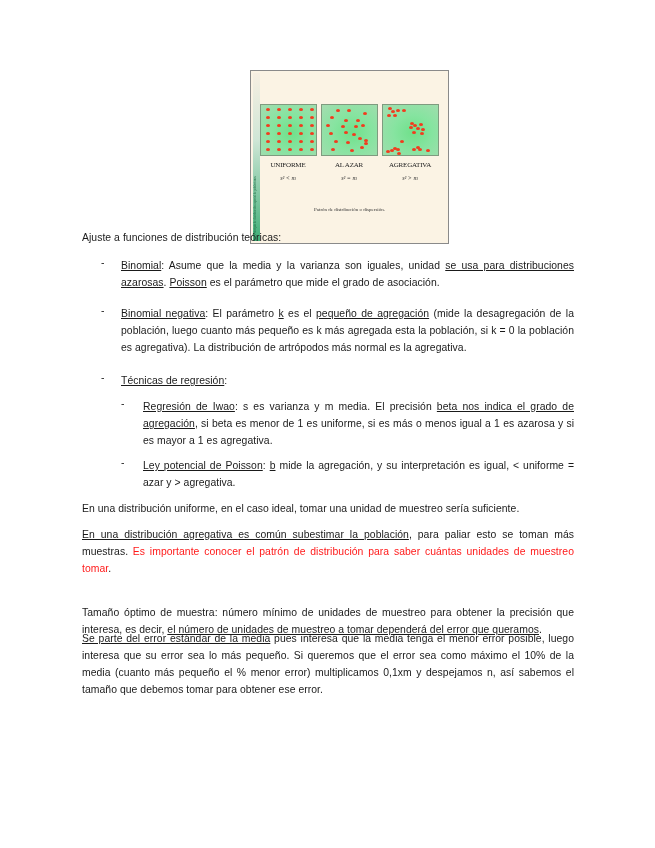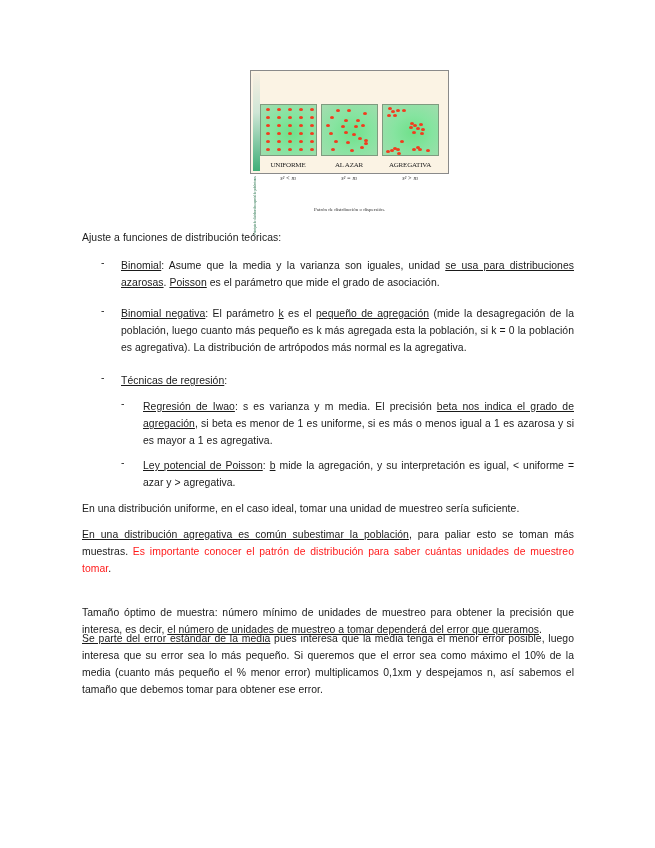--- a/index.html
+++ b/index.html
@@ -1,21 +1,21 @@
 <!DOCTYPE html>
 <html><head>
 <meta charset="utf-8">
 <style>
   html, body { margin: 0; padding: 0; }
   body {
     width: 655px; height: 848px; background: #ffffff; position: relative; overflow: hidden;
     font-family: "Liberation Sans", "DejaVu Sans", sans-serif; color: #1a1a1a;
   }
   .figure {
-    position: absolute; left: 250px; top: 70px; width: 199px; height: 104px;
+    position: absolute; left: 250px; top: 70px; width: 199px; height: 174px;
     background: #fbf3e4; border: 1px solid #8a8a8a; box-sizing: border-box;
   }
   .fig-sidebar {
     position: absolute; left: 2px; top: 2px; bottom: 2px; width: 7px;
     background: linear-gradient(to bottom, #f7efe2 0%, #cfe6d6 40%, #3fae77 100%);
   }
   .fig-sidebar span {
     position: absolute; left: -58px; top: 100px; width: 120px; transform: rotate(-90deg);
     font-family: "Liberation Serif", serif; font-size: 3px; color: #1d6e44; white-space: nowrap;
   }

